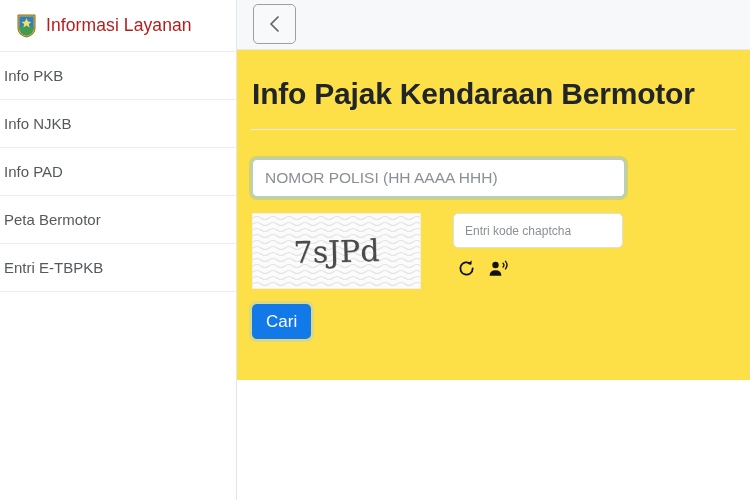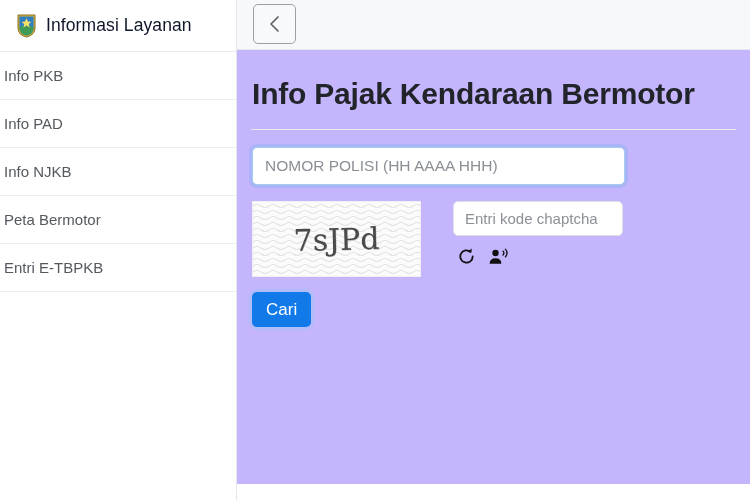--- a/index.html
+++ b/index.html
@@ -28,41 +28,41 @@
     border-bottom: 1px solid #e9ecef;
   }
   .crest {
     width: 21px; height: 25px;
     flex: 0 0 21px;
     position: relative;
   }
   .crest svg { display: block; }
   .brand-text {
     font-size: 17.5px;
-    color: #0f172a;
+    color: #b91c1c;
     letter-spacing: 0.1px;
     white-space: nowrap;
   }
   .nav-item {
     height: 48px;
     display: flex;
     align-items: center;
     padding-left: 4px;
     font-size: 15px;
     color: #55595e;
     border-bottom: 1px solid #ececec;
     background: #fff;
     cursor: pointer;
   }
 
   
   .main {
     flex: 1 1 auto;
-    height: 484px;
-    background: #c4b5fd;
+    height: 380px;
+    background: #fde047;
     position: relative;
   }
   .topbar {
     height: 50px;
     background: #f7f8fa;
     border-bottom: 1px solid #e4e7eb;
     display: flex;
     align-items: center;
     padding-left: 16px;
   }
@@ -103,20 +103,21 @@
     padding: 1px 12px;
     font-size: 15.5px;
     font-family: "Liberation Sans", sans-serif;
     color: #495057;
     background: #fff;
     border: 1px solid #a5cdee;
     border-radius: 5px;
     outline: none;
     box-shadow: 0 0 0 3px rgba(120,180,235,0.35);
     margin-left: 1px;
+    margin-top: 12px;
   }
   .plate-input::placeholder { color: #8b9096; opacity: 1; }
 
   .captcha-row {
     display: flex;
     align-items: flex-start;
     margin-top: 16px;
   }
   .captcha-img {
     width: 169px;
@@ -147,21 +148,21 @@
 
   .captcha-right {
     margin-left: 32px;
     padding-top: 0px;
   }
   .captcha-input {
     display: block;
     width: 170px;
     height: 35px;
     padding: 5px 11px;
-    font-size: 15px;
+    font-size: 12px;
     font-family: "Liberation Sans", sans-serif;
     color: #495057;
     background: #fff;
     border: 1px solid #dcdfe3;
     border-radius: 5px;
     outline: none;
   }
   .captcha-input::placeholder { color: #8b9096; opacity: 1; }
 
   .captcha-icons {
@@ -216,24 +217,24 @@
         </svg>
       </span>
       <span class="brand-text">Informasi Layanan</span>
     </div>
 
     <nav>
       <div class="nav-item">
         <span>Info PKB</span>
       </div>
       <div class="nav-item">
+        <span>Info NJKB</span>
+      </div>
+      <div class="nav-item">
         <span>Info PAD</span>
-      </div>
-      <div class="nav-item">
-        <span>Info NJKB</span>
       </div>
       <div class="nav-item">
         <span>Peta Bermotor</span>
       </div>
       <div class="nav-item">
         <span>Entri E-TBPKB</span>
       </div>
     </nav>
   </aside>
 

